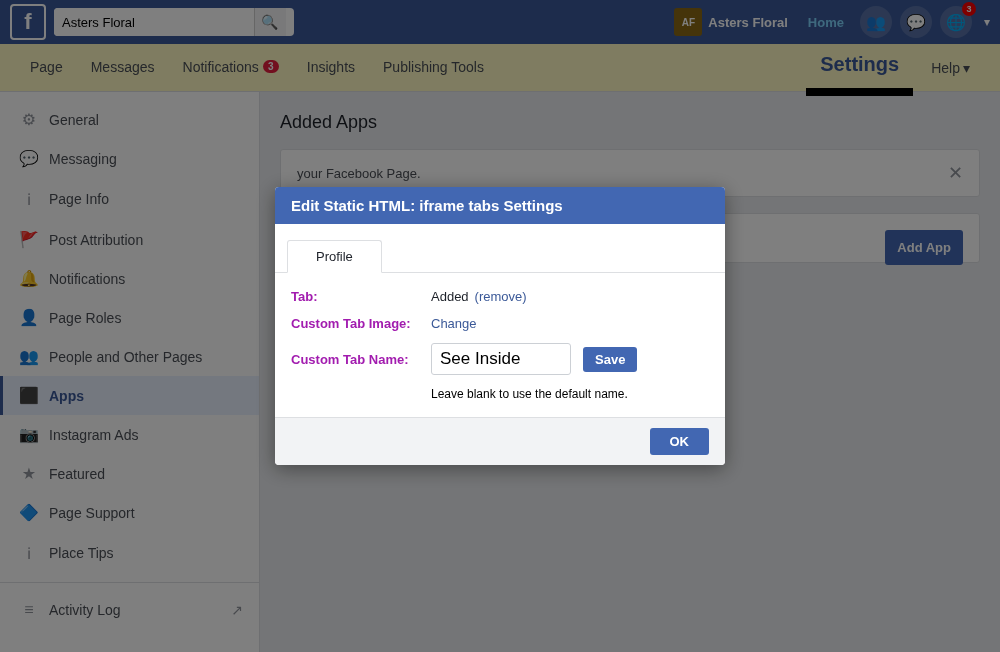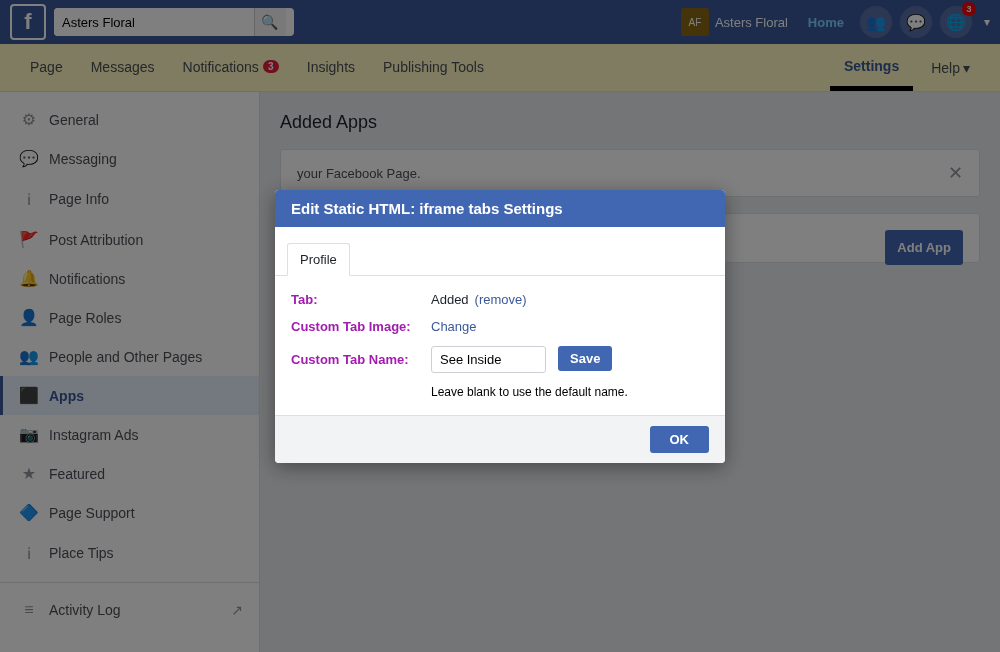--- a/index.html
+++ b/index.html
@@ -50,21 +50,21 @@
       cursor: pointer;
       display: flex; align-items: center; justify-content: center;
       color: #666;
       font-size: 14px;
     }
     .top-bar-right {
       display: flex; align-items: center; gap: 8px;
     }
     .page-identity {
       display: flex; align-items: center; gap: 6px;
-      color: #fff; font-weight: 400; font-size: 13px;
+      color: #fff; font-weight: 700; font-size: 13px;
       margin-right: 4px;
     }
     .page-avatar {
       width: 28px; height: 28px;
       background: #8b6914;
       border-radius: 3px;
       overflow: hidden;
       display: flex; align-items: center; justify-content: center;
       color: #fff; font-size: 10px;
     }
@@ -117,24 +117,24 @@
       background: #e41e3f;
       color: #fff; font-size: 10px; font-weight: bold;
       border-radius: 8px;
       padding: 1px 5px;
       min-width: 16px; text-align: center;
     }
     .page-nav-spacer { flex: 1; }
     .page-nav-right { display: flex; align-items: center; gap: 4px; }
     .settings-tab {
       padding: 12px 14px;
-      font-size: 14px;
+      font-size: 20px;
       color: #3b5998;
       cursor: pointer;
-      border-bottom: 5px solid #000000;
+      border-bottom: 8px solid #000000;
       margin-bottom: -1px;
       font-weight: 600;
     }
     .help-tab {
       padding: 12px 14px;
       font-size: 14px;
       color: #4b4f56;
       cursor: pointer;
       display: flex; align-items: center; gap: 3px;
     }
@@ -240,21 +240,21 @@
       align-items: center;
       justify-content: space-between;
     }
     .modal-body { padding: 0; }
     .modal-tabs {
       border-bottom: 1px solid #dddfe2;
       padding: 0 12px;
       display: flex;
     }
     .modal-tab {
-      padding: 8px 12px;
+      padding: 8px 28px;
       font-size: 13px;
       cursor: pointer;
       border: 1px solid #dddfe2;
       border-bottom: none;
       background: #f2f3f5;
       margin-top: 16px;
       border-radius: 3px 3px 0 0;
       color: #4b4f56;
     }
     .modal-tab.active {
@@ -269,29 +269,29 @@
       align-items: center;
       margin-bottom: 12px;
     }
     .form-label {
       width: 140px;
       font-size: 13px;
       font-weight: 600;
       color: #a21caf;
       flex-shrink: 0;
     }
-    .form-value { font-size: 13px; color: #1d2129; display: flex; align-items: flex-start; gap: 6px; }
+    .form-value { font-size: 13px; color: #1d2129; display: flex; align-items: center; gap: 6px; }
     .form-value a { color: #3b5998; cursor: pointer; text-decoration: none; }
     .form-hint { font-size: 12px; color: #000000; margin-top: 4px; margin-left: 140px; }
     .form-input {
       border: 1px solid #ccd0d5;
       border-radius: 3px;
       padding: 5px 8px;
-      font-size: 13px;
-      width: 115px;
+      font-size: 17px;
+      width: 140px;
       outline: none;
     }
     .save-btn {
       background: #4267b2;
       color: #fff;
       border: none;
       border-radius: 3px;
       padding: 5px 12px;
       font-size: 13px;
       font-weight: 600;

